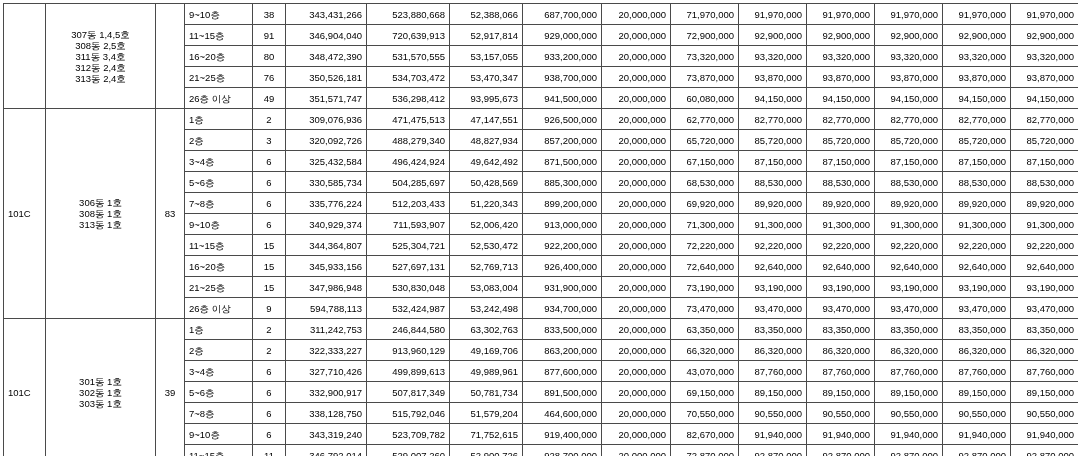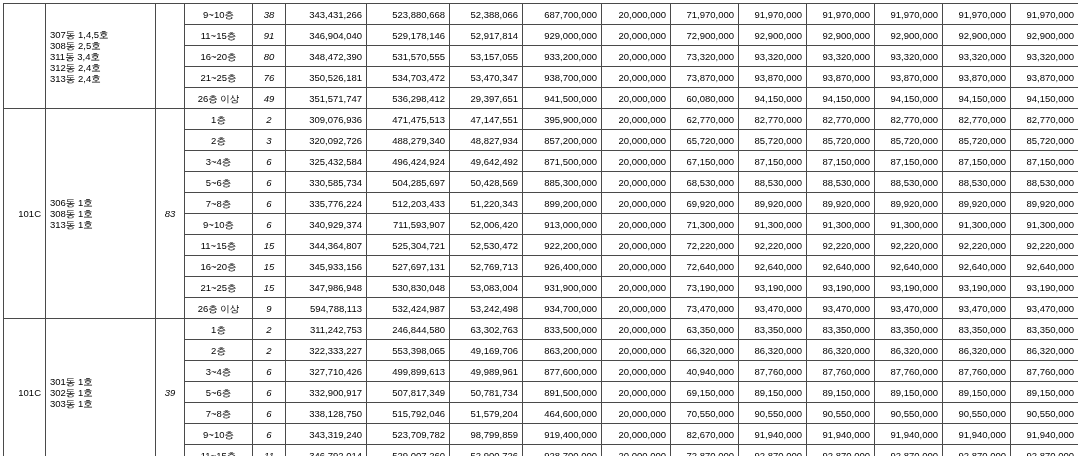--- a/index.html
+++ b/index.html
@@ -30,36 +30,35 @@
     border: 1px solid #4a4a4a;
     font-size: 9.5px;
     line-height: 11px;
     height: 21px;
     padding: 0 4px;
     box-sizing: border-box;
     white-space: nowrap;
     overflow: hidden;
   }
   td.c-group {
-    text-align: right;
+    text-align: left;
     vertical-align: middle;
     font-size: 9.5px;
   }
   td.c-dong {
+    text-align: center;
     vertical-align: middle;
     font-size: 9.5px;
     line-height: 14px;
   }
   td.c-cnt {
     text-align: center;
     vertical-align: middle;
-    font-style: italic;
   }
   td.c-floor {
-    text-align: center;
     vertical-align: middle;
   }
   td.c-num {
     text-align: right;
     vertical-align: middle;
     padding-right: 6px;
   }
   .dong-lines span {
     display: block;
   }
@@ -120,21 +119,21 @@
           <td class="c-num">91,970,000</td>
           <td class="c-num">91,970,000</td>
           <td class="c-num">91,970,000</td>
           <td class="c-num">91,970,000</td>
           <td class="c-num">91,970,000</td>
         </tr>
         <tr>
           <td class="c-floor">11~15층</td>
           <td class="c-cnt">91</td>
           <td class="c-num">346,904,040</td>
-          <td class="c-num">529,178,146</td>
+          <td class="c-num">720,639,913</td>
           <td class="c-num">52,917,814</td>
           <td class="c-num">929,000,000</td>
           <td class="c-num">20,000,000</td>
           <td class="c-num">72,900,000</td>
           <td class="c-num">92,900,000</td>
           <td class="c-num">92,900,000</td>
           <td class="c-num">92,900,000</td>
           <td class="c-num">92,900,000</td>
           <td class="c-num">92,900,000</td>
         </tr>
@@ -166,21 +165,21 @@
           <td class="c-num">93,870,000</td>
           <td class="c-num">93,870,000</td>
           <td class="c-num">93,870,000</td>
           <td class="c-num">93,870,000</td>
         </tr>
         <tr>
           <td class="c-floor">26층 이상</td>
           <td class="c-cnt">49</td>
           <td class="c-num">351,571,747</td>
           <td class="c-num">536,298,412</td>
-          <td class="c-num">29,397,651</td>
+          <td class="c-num">93,995,673</td>
           <td class="c-num">941,500,000</td>
           <td class="c-num">20,000,000</td>
           <td class="c-num">60,080,000</td>
           <td class="c-num">94,150,000</td>
           <td class="c-num">94,150,000</td>
           <td class="c-num">94,150,000</td>
           <td class="c-num">94,150,000</td>
           <td class="c-num">94,150,000</td>
         </tr>
         <tr>
@@ -191,21 +190,21 @@
               <span>308동 1호</span>
               <span>313동 1호</span>
             </div>
           </td>
           <td class="c-cnt" rowspan="10">83</td>
           <td class="c-floor">1층</td>
           <td class="c-cnt">2</td>
           <td class="c-num">309,076,936</td>
           <td class="c-num">471,475,513</td>
           <td class="c-num">47,147,551</td>
-          <td class="c-num">395,900,000</td>
+          <td class="c-num">926,500,000</td>
           <td class="c-num">20,000,000</td>
           <td class="c-num">62,770,000</td>
           <td class="c-num">82,770,000</td>
           <td class="c-num">82,770,000</td>
           <td class="c-num">82,770,000</td>
           <td class="c-num">82,770,000</td>
           <td class="c-num">82,770,000</td>
         </tr>
         <tr>
           <td class="c-floor">2층</td>
@@ -363,40 +362,40 @@
           <td class="c-num">83,350,000</td>
           <td class="c-num">83,350,000</td>
           <td class="c-num">83,350,000</td>
           <td class="c-num">83,350,000</td>
           <td class="c-num">83,350,000</td>
         </tr>
         <tr>
           <td class="c-floor">2층</td>
           <td class="c-cnt">2</td>
           <td class="c-num">322,333,227</td>
-          <td class="c-num">553,398,065</td>
+          <td class="c-num">913,960,129</td>
           <td class="c-num">49,169,706</td>
           <td class="c-num">863,200,000</td>
           <td class="c-num">20,000,000</td>
           <td class="c-num">66,320,000</td>
           <td class="c-num">86,320,000</td>
           <td class="c-num">86,320,000</td>
           <td class="c-num">86,320,000</td>
           <td class="c-num">86,320,000</td>
           <td class="c-num">86,320,000</td>
         </tr>
         <tr>
           <td class="c-floor">3~4층</td>
           <td class="c-cnt">6</td>
           <td class="c-num">327,710,426</td>
           <td class="c-num">499,899,613</td>
           <td class="c-num">49,989,961</td>
           <td class="c-num">877,600,000</td>
           <td class="c-num">20,000,000</td>
-          <td class="c-num">40,940,000</td>
+          <td class="c-num">43,070,000</td>
           <td class="c-num">87,760,000</td>
           <td class="c-num">87,760,000</td>
           <td class="c-num">87,760,000</td>
           <td class="c-num">87,760,000</td>
           <td class="c-num">87,760,000</td>
         </tr>
         <tr>
           <td class="c-floor">5~6층</td>
           <td class="c-cnt">6</td>
           <td class="c-num">332,900,917</td>
@@ -424,21 +423,21 @@
           <td class="c-num">90,550,000</td>
           <td class="c-num">90,550,000</td>
           <td class="c-num">90,550,000</td>
           <td class="c-num">90,550,000</td>
         </tr>
         <tr>
           <td class="c-floor">9~10층</td>
           <td class="c-cnt">6</td>
           <td class="c-num">343,319,240</td>
           <td class="c-num">523,709,782</td>
-          <td class="c-num">98,799,859</td>
+          <td class="c-num">71,752,615</td>
           <td class="c-num">919,400,000</td>
           <td class="c-num">20,000,000</td>
           <td class="c-num">82,670,000</td>
           <td class="c-num">91,940,000</td>
           <td class="c-num">91,940,000</td>
           <td class="c-num">91,940,000</td>
           <td class="c-num">91,940,000</td>
           <td class="c-num">91,940,000</td>
         </tr>
         <tr>

